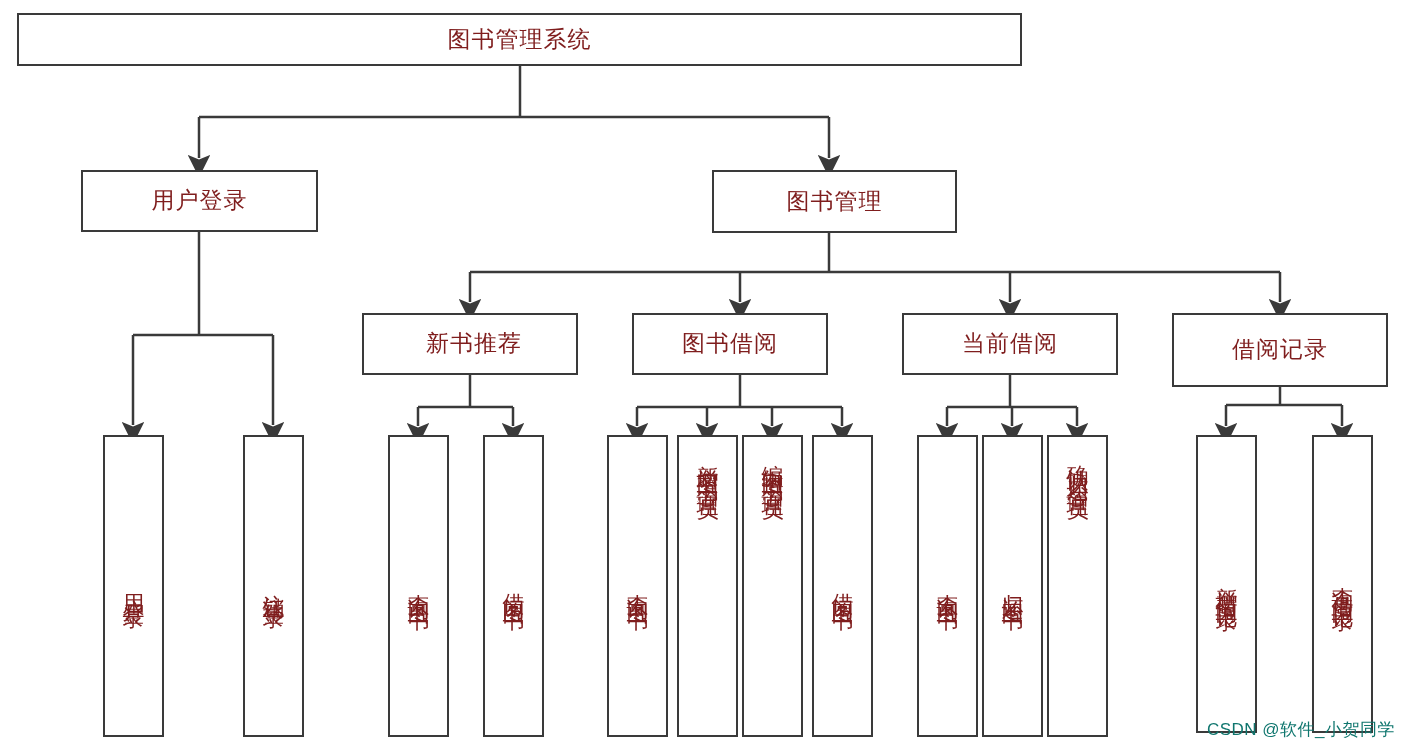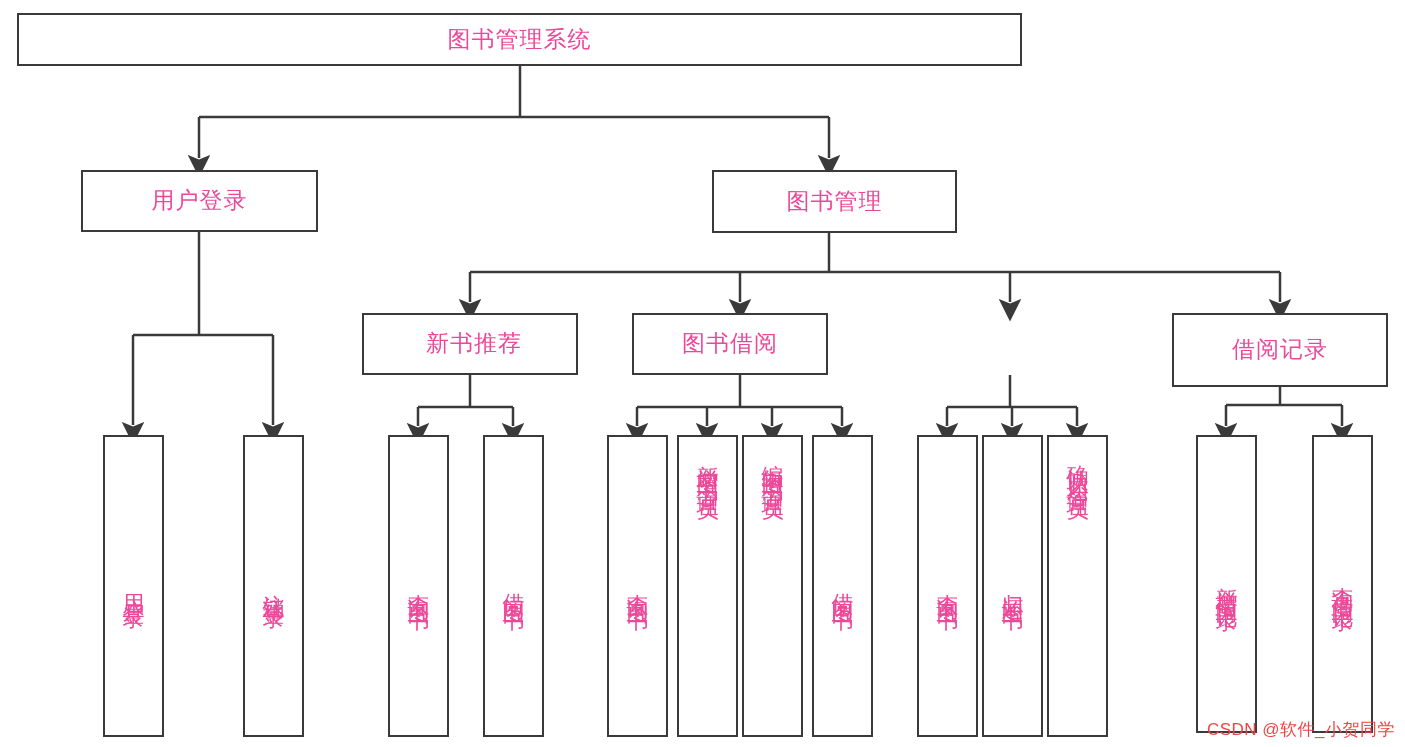--- a/index.html
+++ b/index.html
@@ -29,21 +29,21 @@
     pointer-events: none;
   }
   .node {
     position: absolute;
     box-sizing: border-box;
     background: #ffffff;
     border: 2.5px solid #3a3a3a;
     display: flex;
     align-items: center;
     justify-content: center;
-    color: #ec4899;
+    color: #7f1d1d;
   }
   .node.horizontal .node-label {
     font-size: 23px;
     letter-spacing: 1px;
     line-height: 1.1;
     white-space: nowrap;
   }
   .node.vertical {
     align-items: flex-start;
     justify-content: center;
@@ -59,21 +59,21 @@
     font-size: 22px;
     letter-spacing: 5px;
     line-height: 1.0;
     white-space: nowrap;
   }
   #watermark {
     position: absolute;
     right: 10px;
     bottom: 6px;
     font-size: 17px;
-    color: #ef4444;
+    color: #0f766e;
     letter-spacing: 0.5px;
     white-space: nowrap;
     font-family: "Liberation Sans", "DejaVu Sans", sans-serif;
   }
 </style>
 </head>
 <body>
 
 <div id="diagram-root">
 
@@ -137,20 +137,23 @@
   <div class="node horizontal" style="left:712px; top:170px; width:245px; height:63px;">
     <span class="node-label">图书管理</span>
   </div>
 
   <div class="node horizontal" style="left:362px; top:313px; width:216px; height:62px;padding-left:8px;">
     <span class="node-label">新书推荐</span>
   </div>
   <div class="node horizontal" style="left:632px; top:313px; width:196px; height:62px;">
     <span class="node-label">图书借阅</span>
   </div>
+  <div class="node horizontal" style="left:902px; top:313px; width:216px; height:62px;">
+    <span class="node-label">当前借阅</span>
+  </div>
   <div class="node horizontal" style="left:1172px; top:313px; width:216px; height:74px;">
     <span class="node-label">借阅记录</span>
   </div>
 
   <div class="node vertical centered" style="left:103px; top:435px; width:61px; height:302px;">
     <span class="node-label">用户登录</span>
   </div>
   <div class="node vertical centered" style="left:243px; top:435px; width:61px; height:302px;">
     <span class="node-label">注销登录</span>
   </div>

